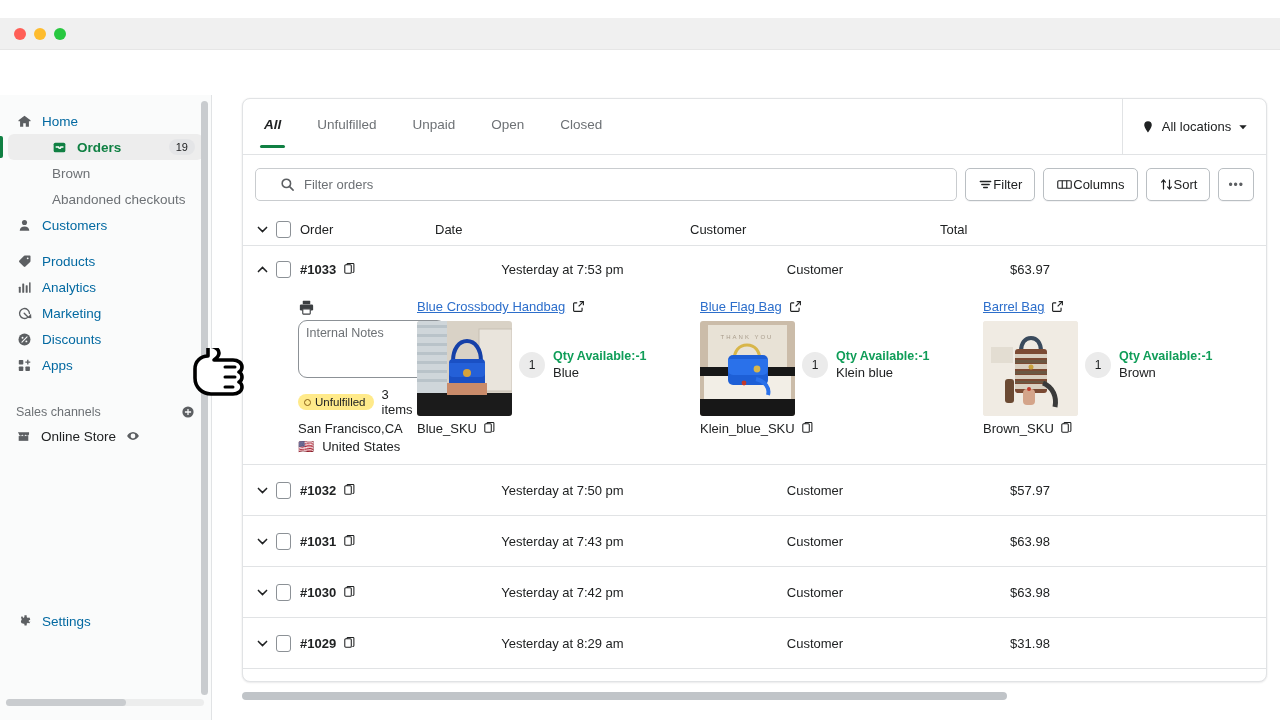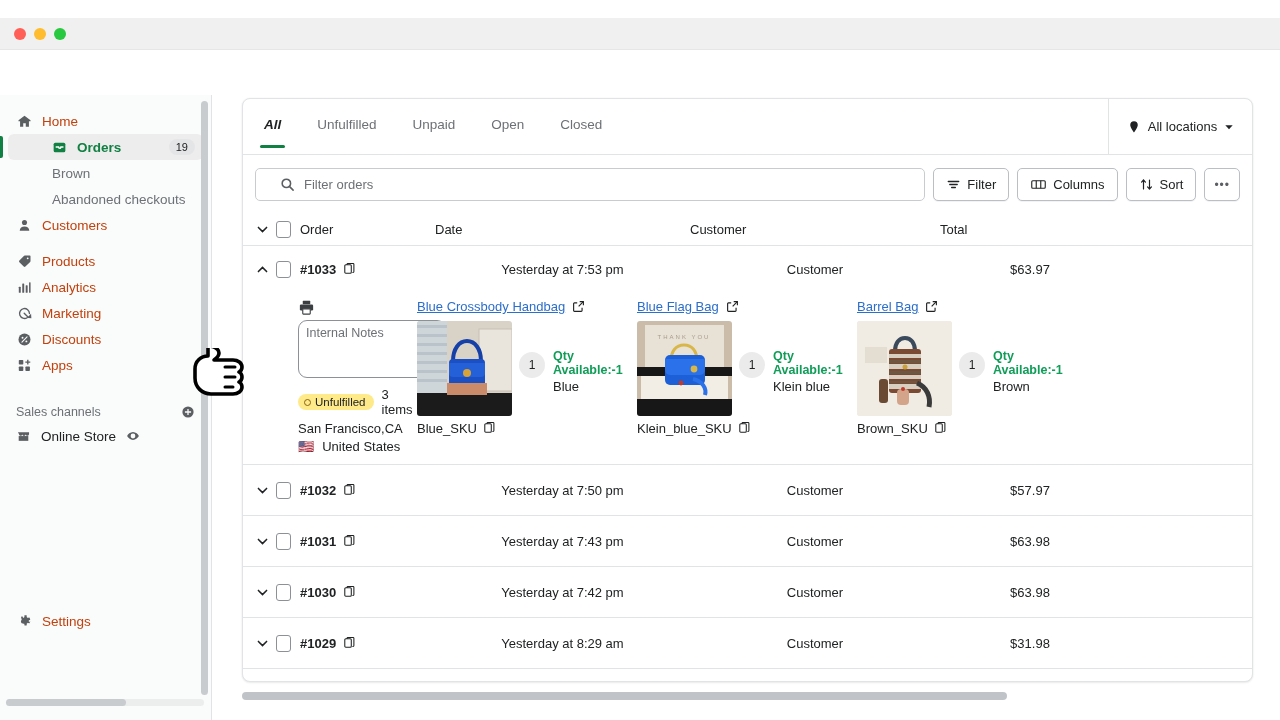--- a/index.html
+++ b/index.html
@@ -83,21 +83,21 @@
   }
   .navitem {
     height: 26px;
     display: flex;
     align-items: center;
     gap: 10px;
     margin: 0 8px 0 8px;
     padding: 0 8px;
     border-radius: 6px;
     font-size: 13.5px;
-    color: #c2410c;
+    color: #0369a1;
     position: relative;
   }
   .navitem.spaced { margin-top: 10px; }
   .navitem.active {
     background: #ededed;
     color: #108043;
     font-weight: 600;
     padding-left: 43px;
   }
   .navitem.active::before {
@@ -233,21 +233,21 @@
     align-items: center;
     gap: 9px;
     padding: 0 24px;
   }
   #filter-input .ph { color: #6d7175; font-size: 13px; }
   .tbtn {
     height: 33px;
     border: 1px solid #babfc3;
     border-radius: 5px;
     background: #fff;
-    display: flex; align-items: center; gap: 6px;
+    display: flex; align-items: center; gap: 0;
     padding: 0 12px;
     font-size: 13px; color: #202223;
     box-shadow: 0 1px 0 rgba(22,29,37,.05);
   }
   .tbtn.sq { padding: 0 9px; }
 
   
   #thead {
     display: flex;
     align-items: center;
@@ -317,21 +317,21 @@
     color: #202223;
     padding: 2px 8px 2px 6px;
     display: inline-flex; align-items: center; gap: 4px;
   }
   .pill-unf .d { width: 7px; height: 7px; border-radius: 50%; border: 1.6px solid #8a6116; }
   .meta-items { font-size: 13px; color: #202223; }
   .meta-city { font-size: 13px; color: #202223; margin-top: 4px; }
   .meta-country { font-size: 13px; color: #202223; margin-top: 3px; display: flex; align-items: center; gap: 8px; }
   .flag { font-size: 13px; }
 
-  .prod { width: 220px; }
+  .prod { width: 283px; }
   .prod-title {
     display: flex; align-items: center; gap: 7px;
     margin-bottom: 7px;
   }
   .prod-title a {
     color: #2c6ecb;
     text-decoration: underline;
     font-size: 13px;
   }
   .prod-body { display: flex; align-items: flex-start; gap: 0; }

